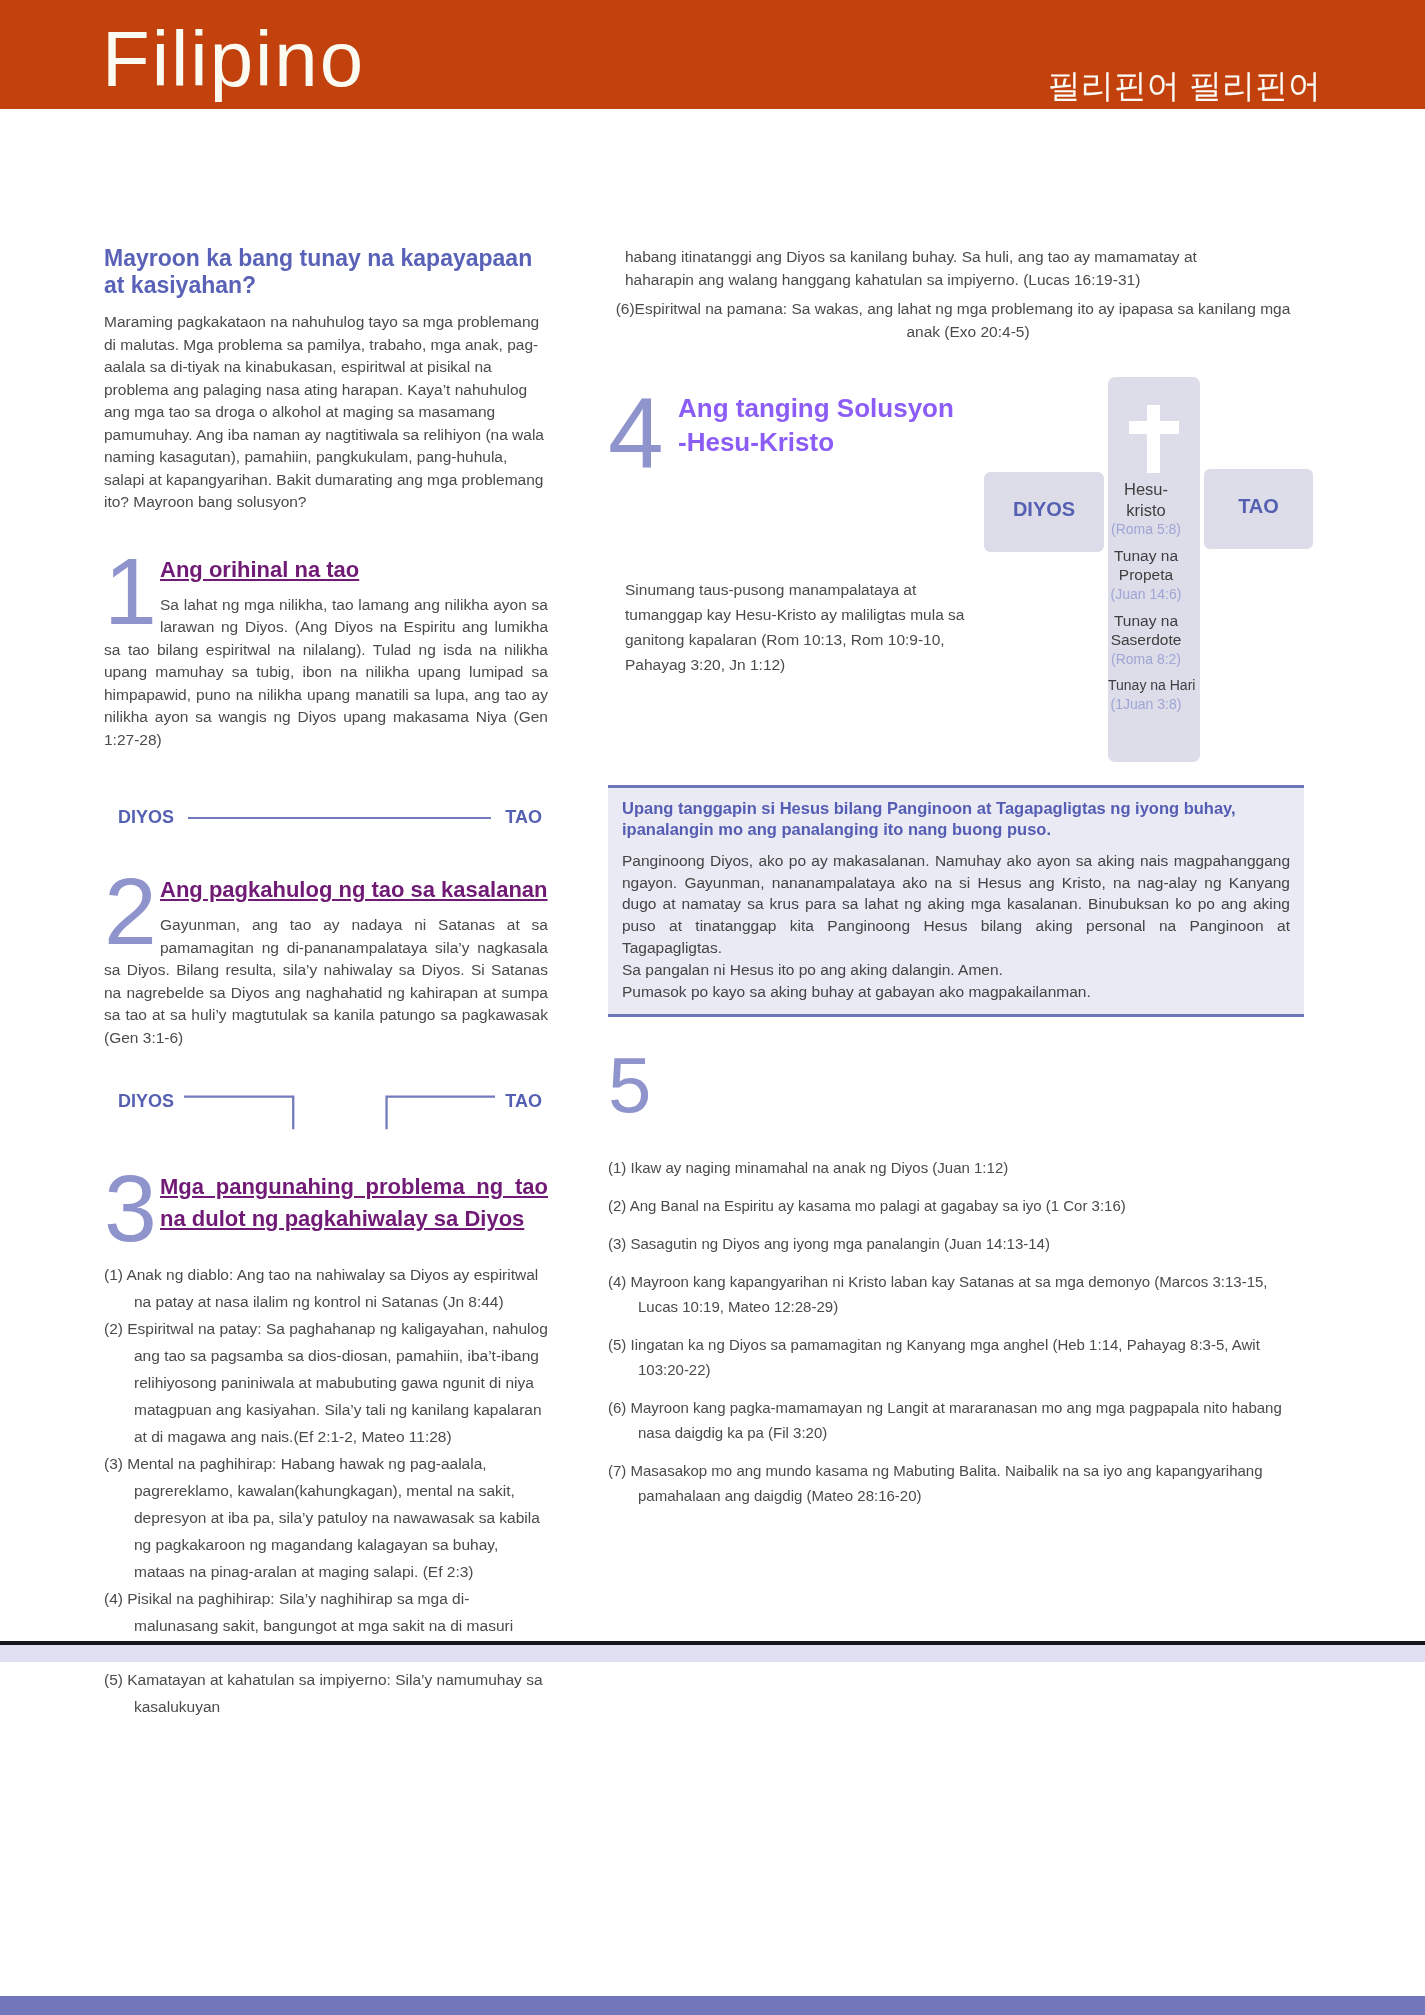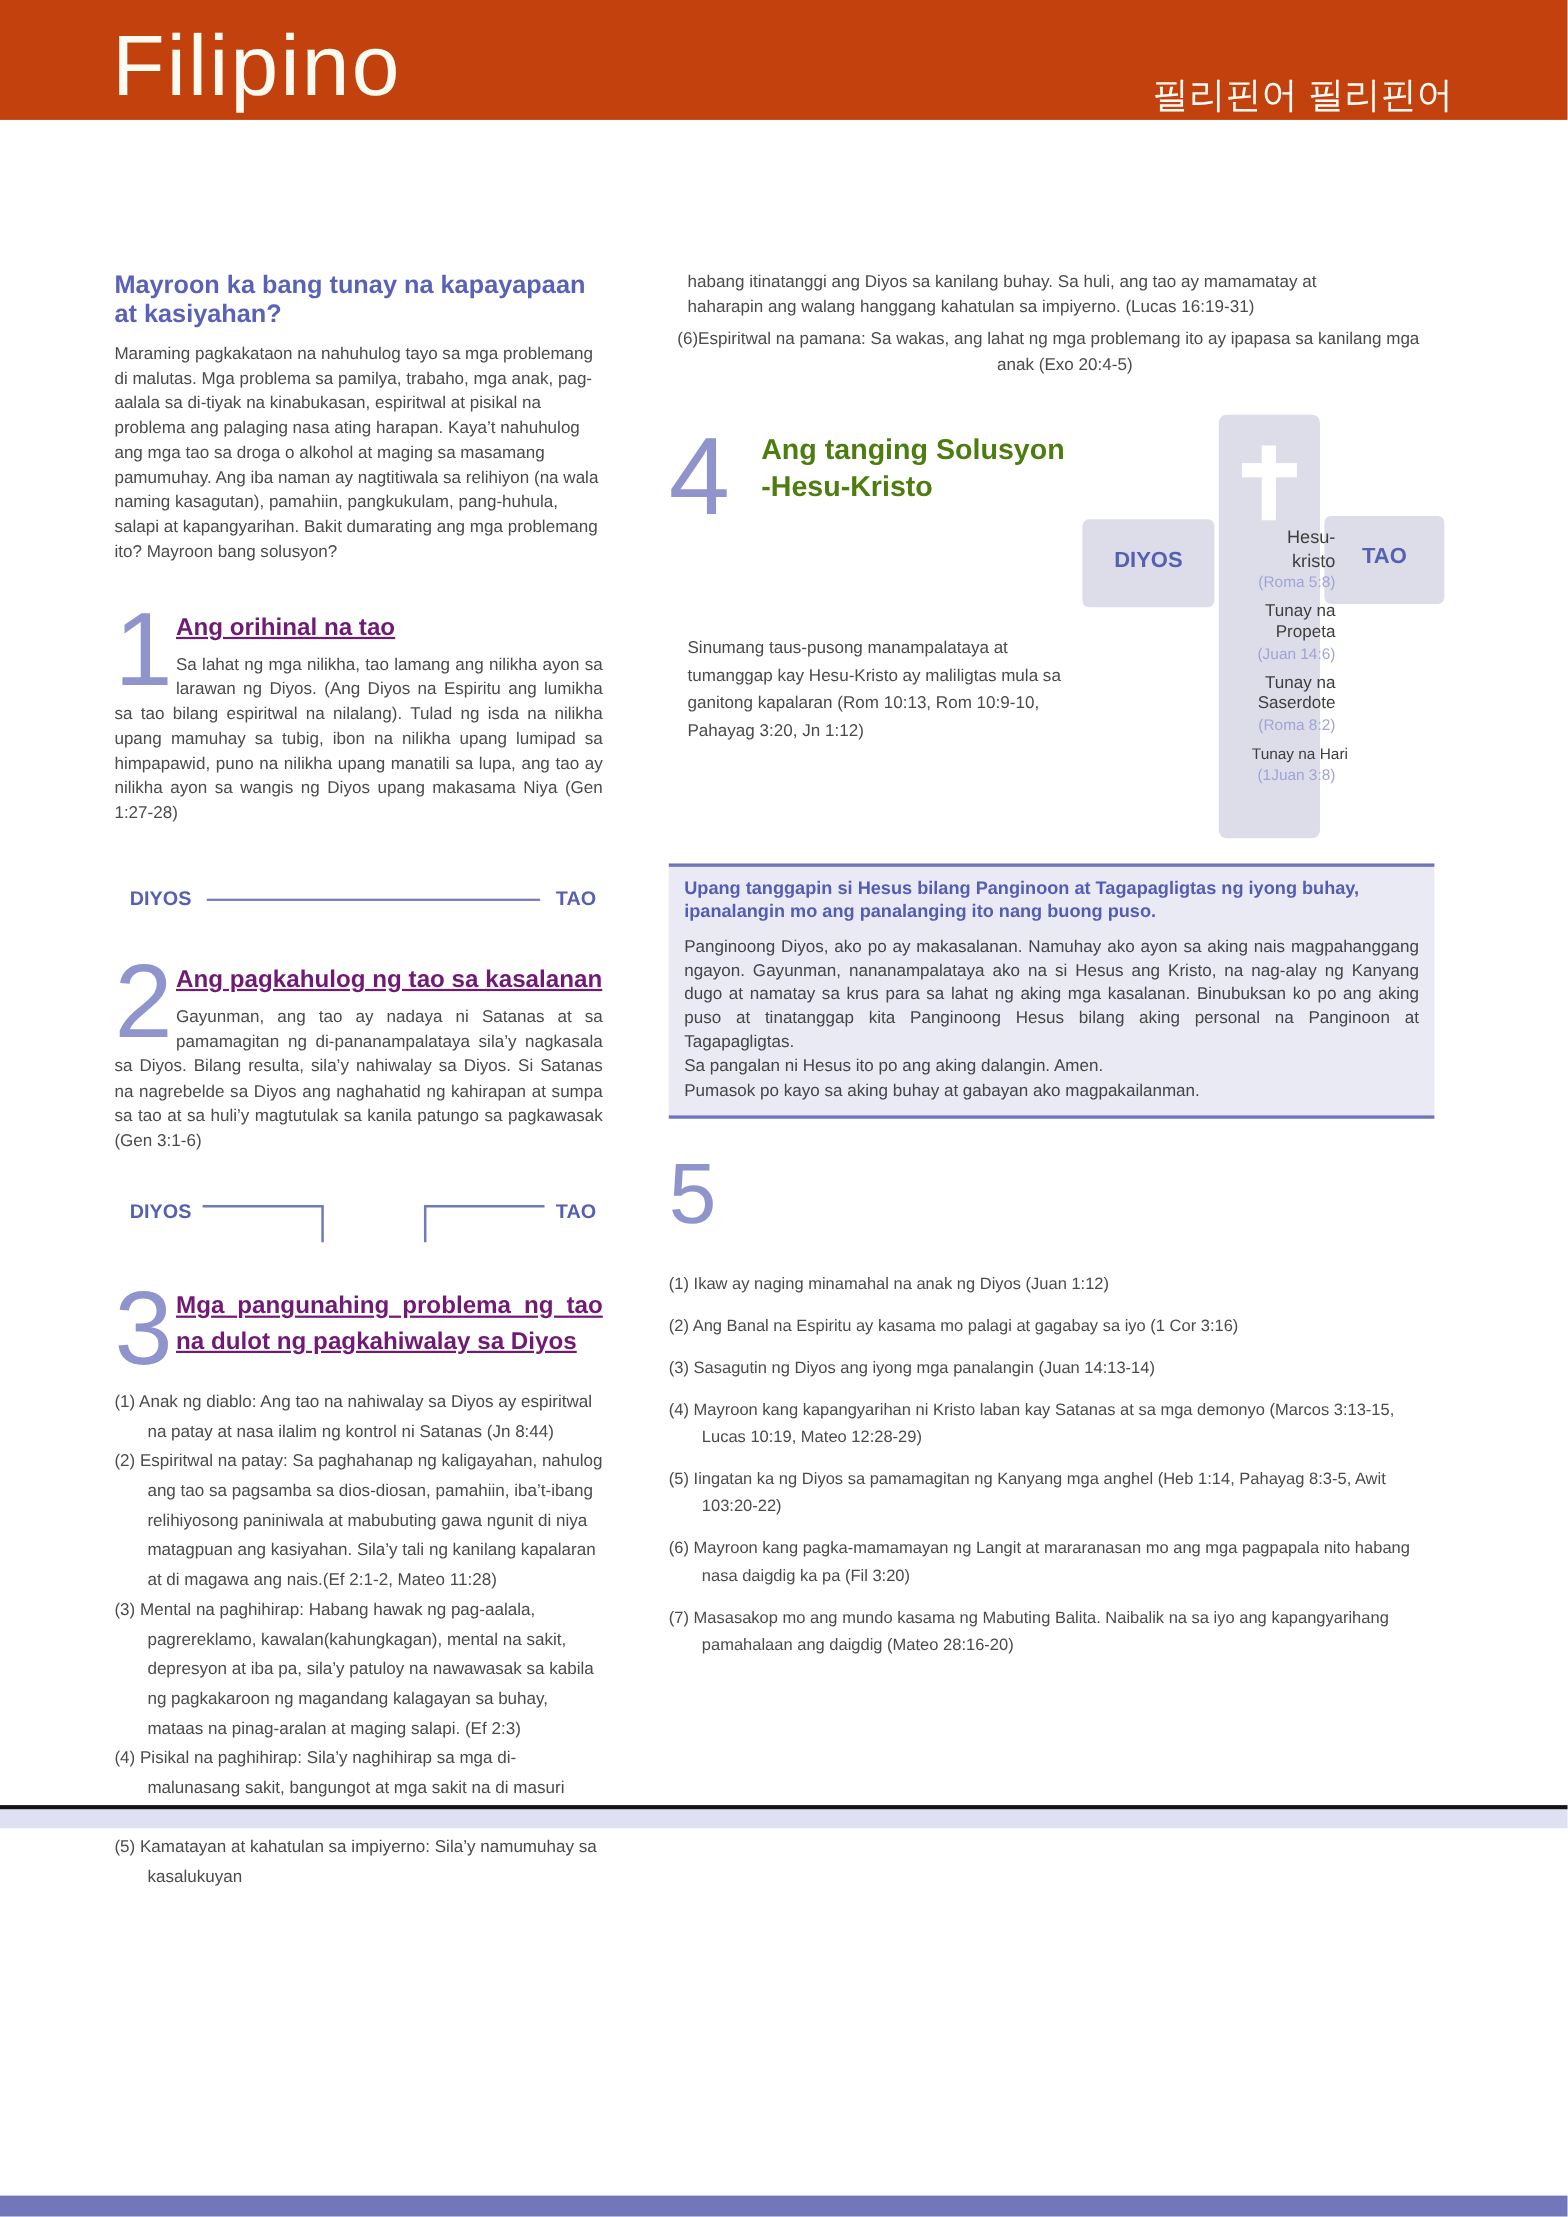--- a/index.html
+++ b/index.html
@@ -29,32 +29,32 @@
   .diag2 svg{margin:0 10px;}
   .gap-mid{width:70px;}
   
   .list3{margin-top:26px;font-size:15.5px;line-height:27px;color:#4b4b4b;}
   .list3 .li{padding-left:30px;text-indent:-30px;}
   
   .cont-p{margin:0;padding-left:17px;width:640px;font-size:15.5px;line-height:23px;color:#4b4b4b;}
   .cont-6{margin:6px 0 0 0;width:660px;padding-left:30px;text-indent:-30px;font-size:15.5px;line-height:23px;text-align:center;}
   .sec4{position:relative;height:390px;margin-top:34px;}
   .sec4-num{position:absolute;left:0;top:6px;font-size:100px;line-height:100px;color:#9094cc;}
-  .sec4-h{position:absolute;left:84px;top:14px;font-size:26px;font-weight:bold;color:#4d7c0f;line-height:1.32;}
+  .sec4-h{position:absolute;left:70px;top:14px;font-size:26px;font-weight:bold;color:#8b5cf6;line-height:1.32;}
   .sec4-p{position:absolute;left:17px;top:200px;width:352px;margin:0;font-size:15.5px;line-height:25px;color:#4b4b4b;}
   
   .cross{position:absolute;left:370px;top:0px;width:335px;height:388px;}
   .cross .bar-v{position:absolute;left:130px;top:0;width:92px;height:385px;background:#dcdde9;border-radius:7px;}
   .cross .arm-l{position:absolute;left:6px;top:95px;width:120px;height:80px;background:#dcdde9;border-radius:6px;}
   .cross .arm-r{position:absolute;left:226px;top:92px;width:109px;height:80px;background:#dcdde9;border-radius:6px;}
   .arm-label{position:absolute;width:100%;text-align:center;top:26px;font-size:20px;font-weight:bold;color:#5560b2;}
   .plus{position:absolute;left:149px;top:28px;width:54px;height:70px;}
   .plus .pv{position:absolute;left:20px;top:0;width:13px;height:68px;background:#ffffff;}
   .plus .ph{position:absolute;left:2px;top:16px;width:50px;height:13px;background:#ffffff;}
-  .cross-text{position:absolute;left:130px;top:102px;width:76px;text-align:right;padding-left:30px;}
+  .cross-text{position:absolute;left:130px;top:102px;width:76px;text-align:center;}
   .ct-name{font-size:16.5px;color:#3e3e3e;line-height:1.25;}
   .ct-ref{font-size:14px;color:#9fa5d4;line-height:1.3;margin-bottom:9px;}
   .ct-role{font-size:15.5px;color:#3e3e3e;line-height:1.22;margin-top:4px;}
   .ct-role-sm{font-size:14px;white-space:nowrap;}
   
   .prayer{margin-top:18px;background:#e9eaf4;border-top:3px solid #6d74b8;border-bottom:3px solid #6d74b8;padding:10px 14px 12px 14px;box-sizing:border-box;width:696px;}
   .prayer-h{margin:0 0 9px 0;font-size:16.5px;font-weight:bold;color:#545cb4;line-height:1.3;}
   .prayer-p{margin:0;font-size:15.5px;line-height:21.8px;color:#454545;text-align:justify;}
   .prayer-line{margin:0;font-size:15.5px;line-height:21.8px;color:#454545;}
   

